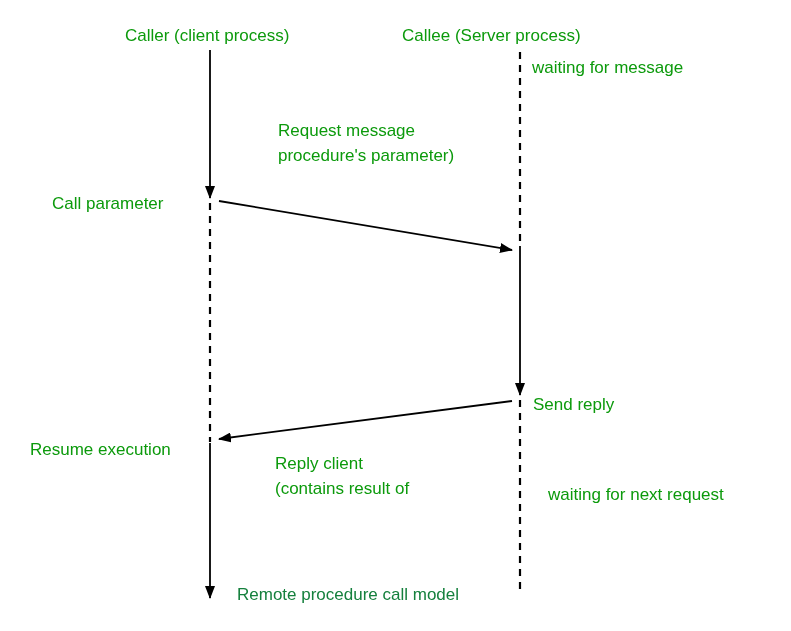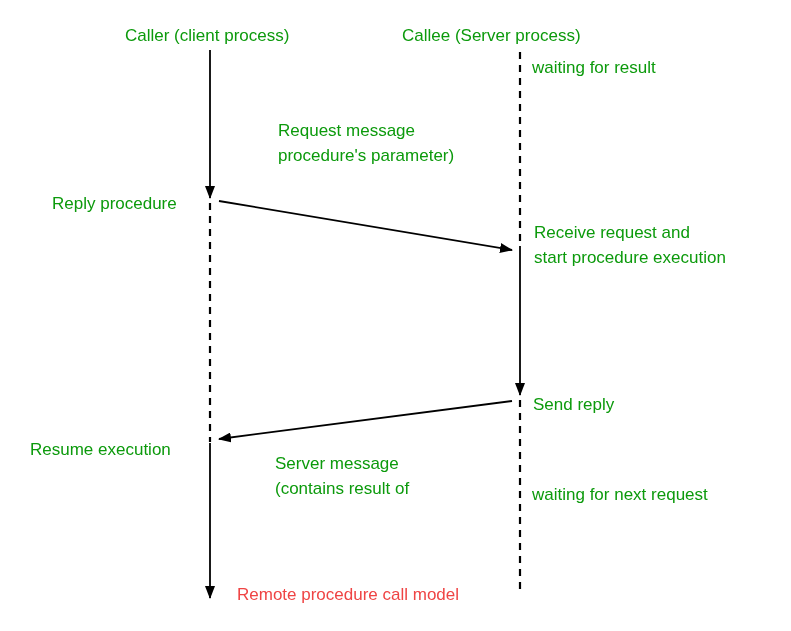--- a/index.html
+++ b/index.html
@@ -22,21 +22,21 @@
     top: 0;
   }
   .lbl {
     position: absolute;
     font-size: 17px;
     line-height: 25px;
     color: #0c9a0c;
     white-space: nowrap;
   }
   .lbl.black {
-    color: #ef4444;
+    color: #15803d;
   }
 </style>
 </head>
 <body>
 
 <div class="canvas">
 
   <svg class="lines-svg" width="791" height="631" viewBox="0 0 791 631">
     <defs>
       <marker id="arrow" viewBox="0 0 13 10" refX="12" refY="5" markerWidth="13" markerHeight="10" markerUnits="userSpaceOnUse" orient="auto">
@@ -53,42 +53,38 @@
     <line x1="520" y1="400" x2="520" y2="590" stroke="#000000" stroke-width="2.2" stroke-dasharray="7,6"></line>
 
     <line x1="219" y1="201" x2="512" y2="250" stroke="#000000" stroke-width="1.8" marker-end="url(#arrow)"></line>
 
     <line x1="512" y1="401" x2="219" y2="439" stroke="#000000" stroke-width="1.8" marker-end="url(#arrow)"></line>
   </svg>
 
   <div class="lbl" style="left:125px; top:23px">Caller (client process)</div>
   <div class="lbl" style="left:402px; top:23px">Callee (Server process)</div>
 
-  <div class="lbl" style="left:532px; top:55px">waiting for result</div>
+  <div class="lbl" style="left:532px; top:55px">waiting for message</div>
 
   <div class="lbl" style="left:278px; top:118px">
     <div>Request message</div>
     <div>procedure's parameter)</div>
   </div>
 
-  <div class="lbl" style="left:52px; top:191px">Reply procedure</div>
+  <div class="lbl" style="left:52px; top:191px">Call parameter</div>
 
-  <div class="lbl" style="left:534px; top:220px">
-    <div>Receive request and</div>
-    <div>start procedure execution</div>
-  </div>
 
 
 
   <div class="lbl" style="left:533px; top:392px">Send reply</div>
 
   <div class="lbl" style="left:30px; top:437px">Resume execution</div>
 
   <div class="lbl" style="left:275px; top:451px">
-    <div>Server message</div>
+    <div>Reply client</div>
     <div>(contains result of</div>
   </div>
 
-  <div class="lbl" style="left:532px; top:482px">waiting for next request</div>
+  <div class="lbl" style="left:548px; top:482px">waiting for next request</div>
 
   <div class="lbl black" style="left:237px; top:582px">Remote procedure call model</div>
 
 </div>
 
 </body></html>

